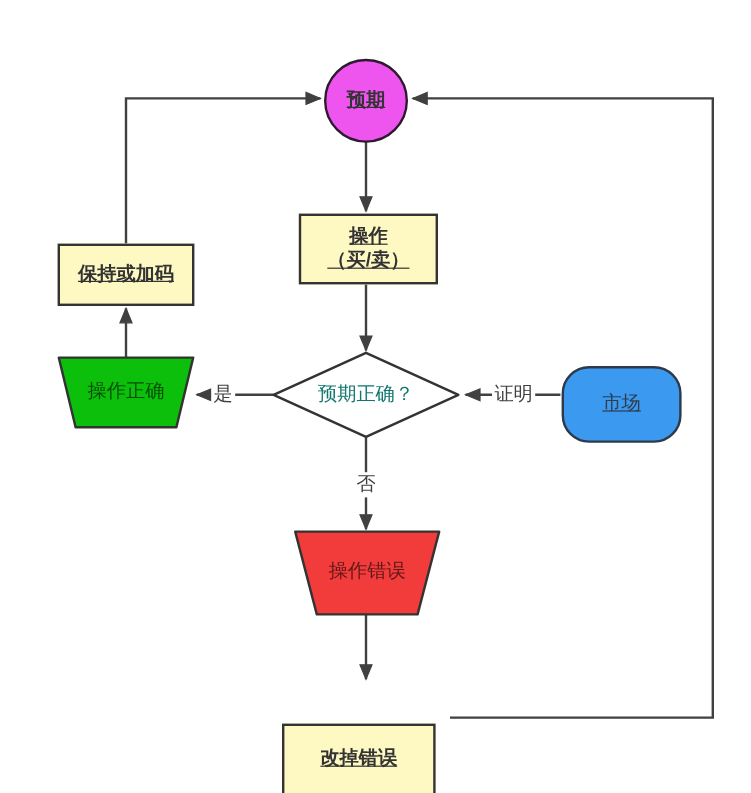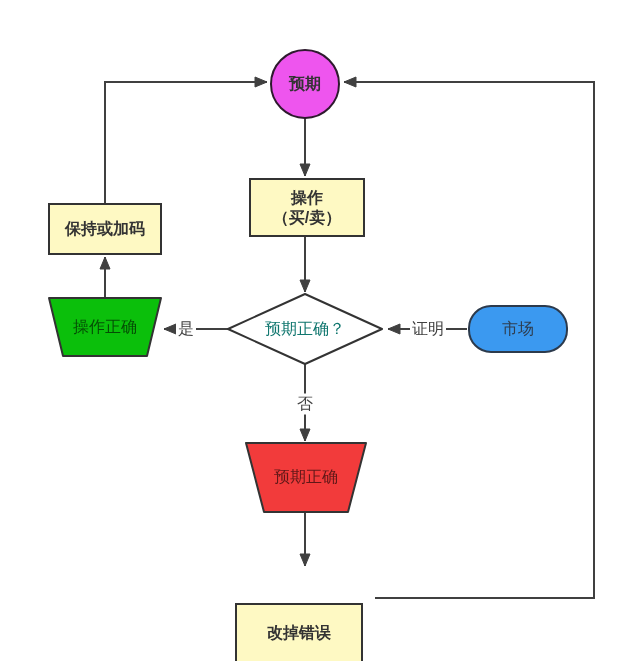--- a/index.html
+++ b/index.html
@@ -4,21 +4,21 @@
 <style>
   html,body{margin:0;padding:0;background:#ffffff;}
   .canvas{
     position:relative;width:626px;height:661px;background:#ffffff;
     font-family:"Liberation Sans","DejaVu Sans",sans-serif;overflow:hidden;
   }
   .layer{position:absolute;left:0;top:0;width:626px;height:661px;}
   .node{
     position:absolute;box-sizing:border-box;display:flex;flex-direction:column;
     align-items:center;justify-content:center;text-align:left;
-    font-size:16px;font-weight:700;color:#333333;line-height:1.25;
+    font-size:16px;font-weight:700;color:#333333;line-height:1.25;text-decoration:underline;
   }
   .rect{background:#fef9c3;border:2px solid #333333;}
   .circle{border:2px solid #2e1a2e;border-radius:50%;}
   .rounded{border:2px solid #2c3a4c;border-radius:23px;font-weight:400;color:#2e3e50;}
   .shape-label{
     position:absolute;display:flex;align-items:center;justify-content:center;
     text-align:center;font-size:16px;font-weight:400;color:#0f766e;line-height:1.2;
   }
   .trap-label{color:rgba(0,0,0,0.60);}
   .edge-label{
@@ -63,31 +63,31 @@
 
   <div class="node rect" style="left:249px;top:178px;width:116px;height:59px;">
     <span>操作</span>
     <span>（买/卖）</span>
   </div>
 
   <div class="node rect" style="left:48px;top:203px;width:114px;height:52px;">
     <span>保持或加码</span>
   </div>
 
-  <div class="node rounded" style="left: 468px; top: 305px; width: 100px; height: 48px; background: rgb(59, 153, 240);">
+  <div class="node rounded" style="left: 468px; top: 305px; width: 100px; height: 64px; background: rgb(59, 153, 240);">
     <span>市场</span>
   </div>
 
   <div class="node rect" style="left:235px;top:584px;width:128px;height:60px;margin-top:19px;">
     <span>改掉错误</span>
   </div>
 
   <div class="shape-label" style="left:230px;top:317px;width:150px;height:24px;">预期正确？</div>
 
   <div class="shape-label trap-label" style="left:48px;top:315px;width:114px;height:24px;">操作正确</div>
 
-  <div class="shape-label trap-label" style="left:246px;top:465px;width:120px;height:24px;">预期正确</div>
+  <div class="shape-label trap-label" style="left:246px;top:465px;width:120px;height:24px;">操作错误</div>
 
   <div class="edge-label" style="left:186px;top:329px;">是</div>
   <div class="edge-label" style="left:428px;top:329px;text-align:center;">证明</div>
   <div class="edge-label" style="left:305px;top:404px;">否</div>
 
 </div>
 
 </body></html>

